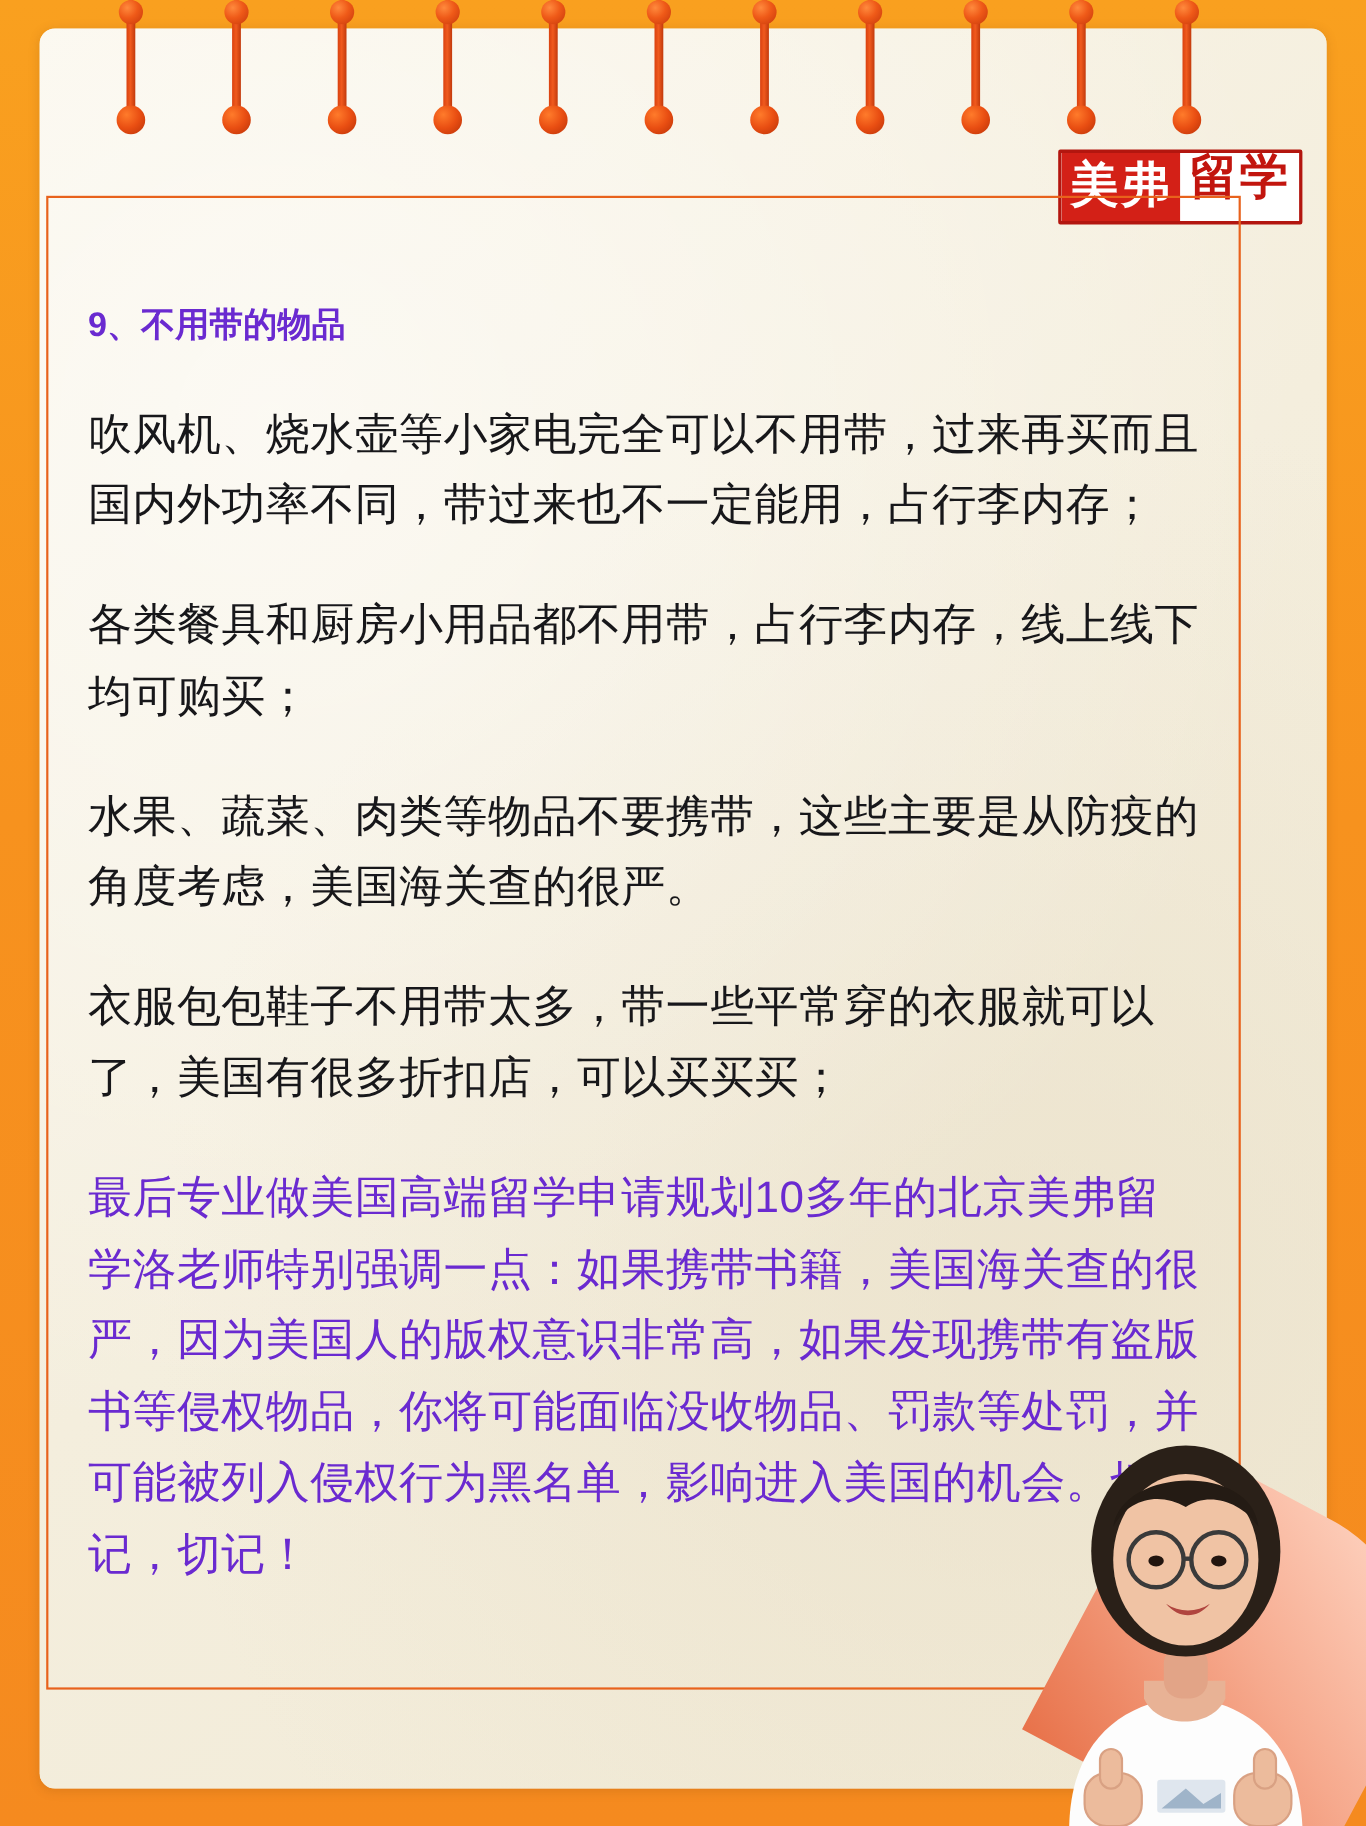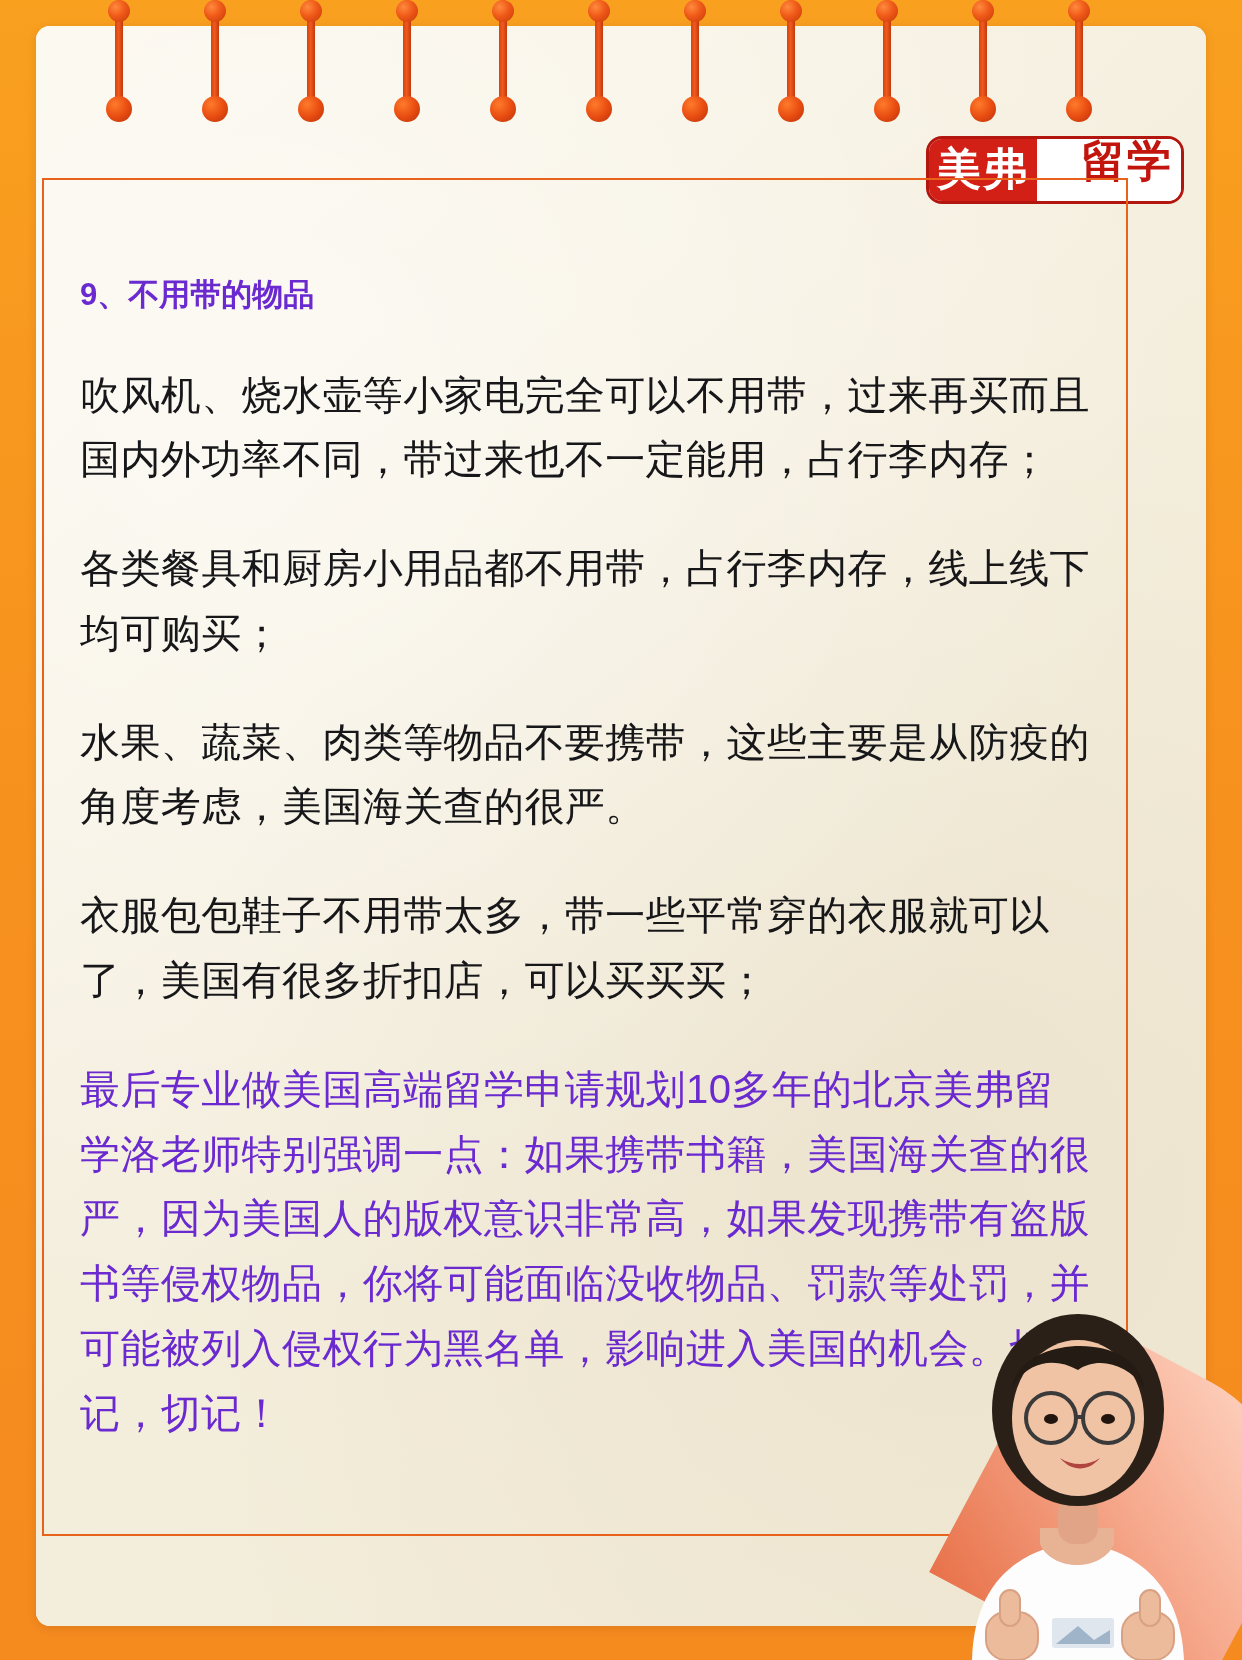--- a/index.html
+++ b/index.html
@@ -89,21 +89,21 @@
 
   
   .logo {
     position: absolute;
     right: 58px;
     top: 136px;
     display: flex;
     align-items: stretch;
     height: 62px;
     border: 3px solid #b3160f;
-    border-radius: 16px;
+    border-radius: 2px;
     overflow: hidden;
     background: #fff;
   }
   .logo .red-part {
     background: #d32017;
     color: #ffffff;
     font-size: 44px;
     font-weight: bold;
     letter-spacing: 2px;
     padding: 2px 8px 4px 8px;
@@ -114,21 +114,20 @@
   .logo .white-part {
     background: #ffffff;
     color: #c2150e;
     font-size: 44px;
     font-weight: bold;
     letter-spacing: 2px;
     padding: 2px 8px 20px 8px;
     display: flex;
     align-items: center;
     line-height: 1;
-    margin-left: 36px;
   }
 
   
   .inner-frame {
     position: absolute;
     left: 42px;
     top: 178px;
     width: 1086px;
     height: 1358px;
     border: 2px solid #e8621c;

